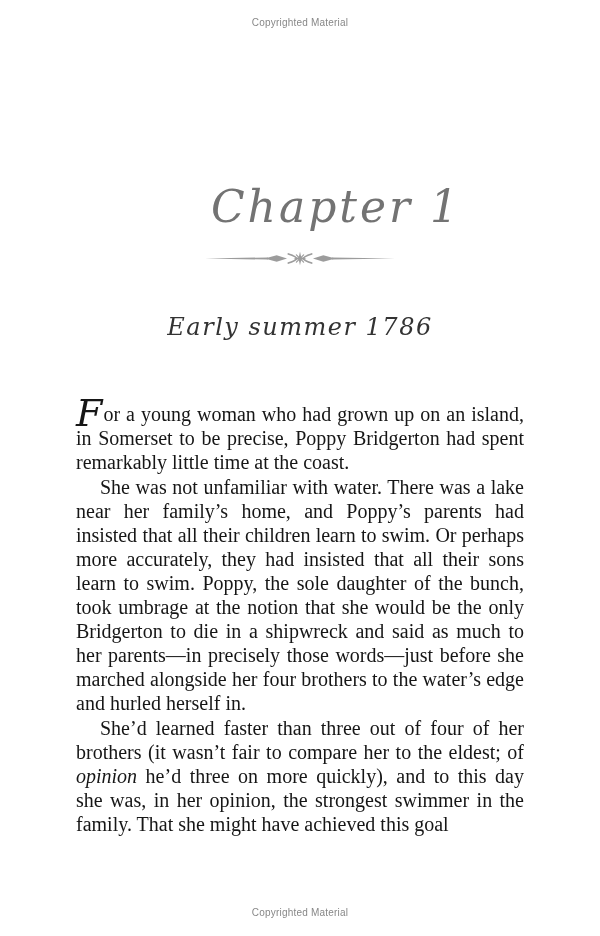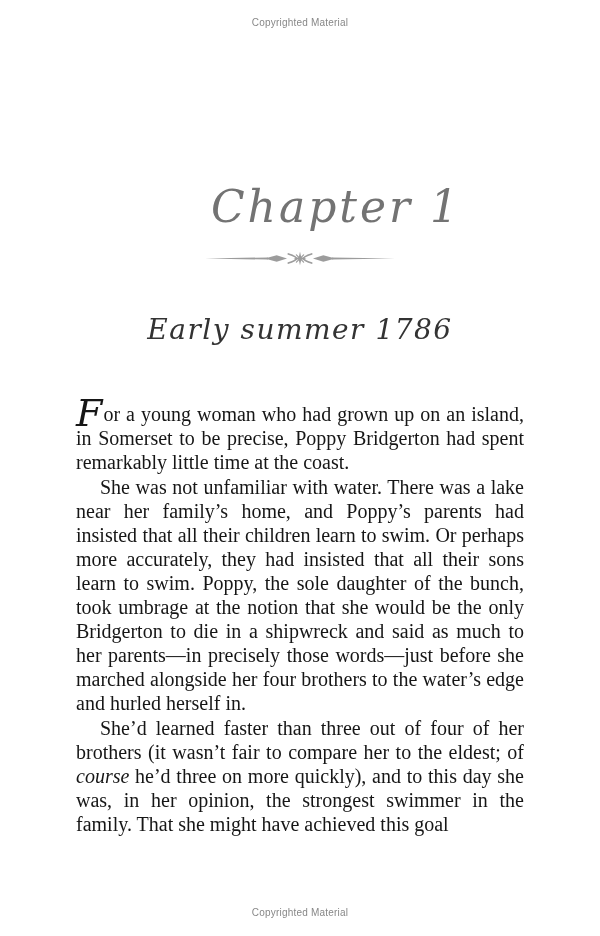--- a/index.html
+++ b/index.html
@@ -51,21 +51,21 @@
   }
   .chapter-subtitle {
     position: absolute;
     top: 313px;
     left: 0;
     width: 100%;
     text-align: center;
     font-family: "DejaVu Serif", serif;
     font-style: italic;
     font-weight: 400;
-    font-size: 28px;
+    font-size: 24px;
     letter-spacing: 1.5px;
     color: #333333;
   }
 
   .body-text {
     position: absolute;
     top: 401px;
     left: 75px;
     width: 450px;
     font-size: 20px;
@@ -114,19 +114,19 @@
   </div>
 
   <div class="chapter-subtitle">Early summer 1786</div>
 
   <div class="body-text">
 
     <p class="para"><span class="dropcap">F</span><span>or a young woman who had grown up on an island, in Somerset to be precise, Poppy Bridgerton had spent remarkably little time at the coast.</span></p>
 
     <p class="para indent">She was not unfamiliar with water. There was a lake near her family’s home, and Poppy’s parents had insisted that all their children learn to swim. Or perhaps more accurately, they had insisted that all their sons learn to swim. Poppy, the sole daughter of the bunch, took umbrage at the notion that she would be the only Bridgerton to die in a shipwreck and said as much to her parents—in precisely those words—just before she marched alongside her four brothers to the water’s edge and hurled herself in.</p>
 
-    <p class="para indent"><span>She’d learned faster than three out of four of her brothers (it wasn’t fair to compare her to the eldest; of </span><em>course</em><span> he’d three on more quickly), and to this day she was, in her opinion, the strongest swimmer in the family. That she might have achieved this goal</span></p>
+    <p class="para indent"><span>She’d learned faster than three out of four of her brothers (it wasn’t fair to compare her to the eldest; of </span><em>opinion</em><span> he’d three on more quickly), and to this day she was, in her opinion, the strongest swimmer in the family. That she might have achieved this goal</span></p>
 
   </div>
 
   <div class="notice notice-bottom">Copyrighted Material</div>
 
 </div>
 
 </body></html>

